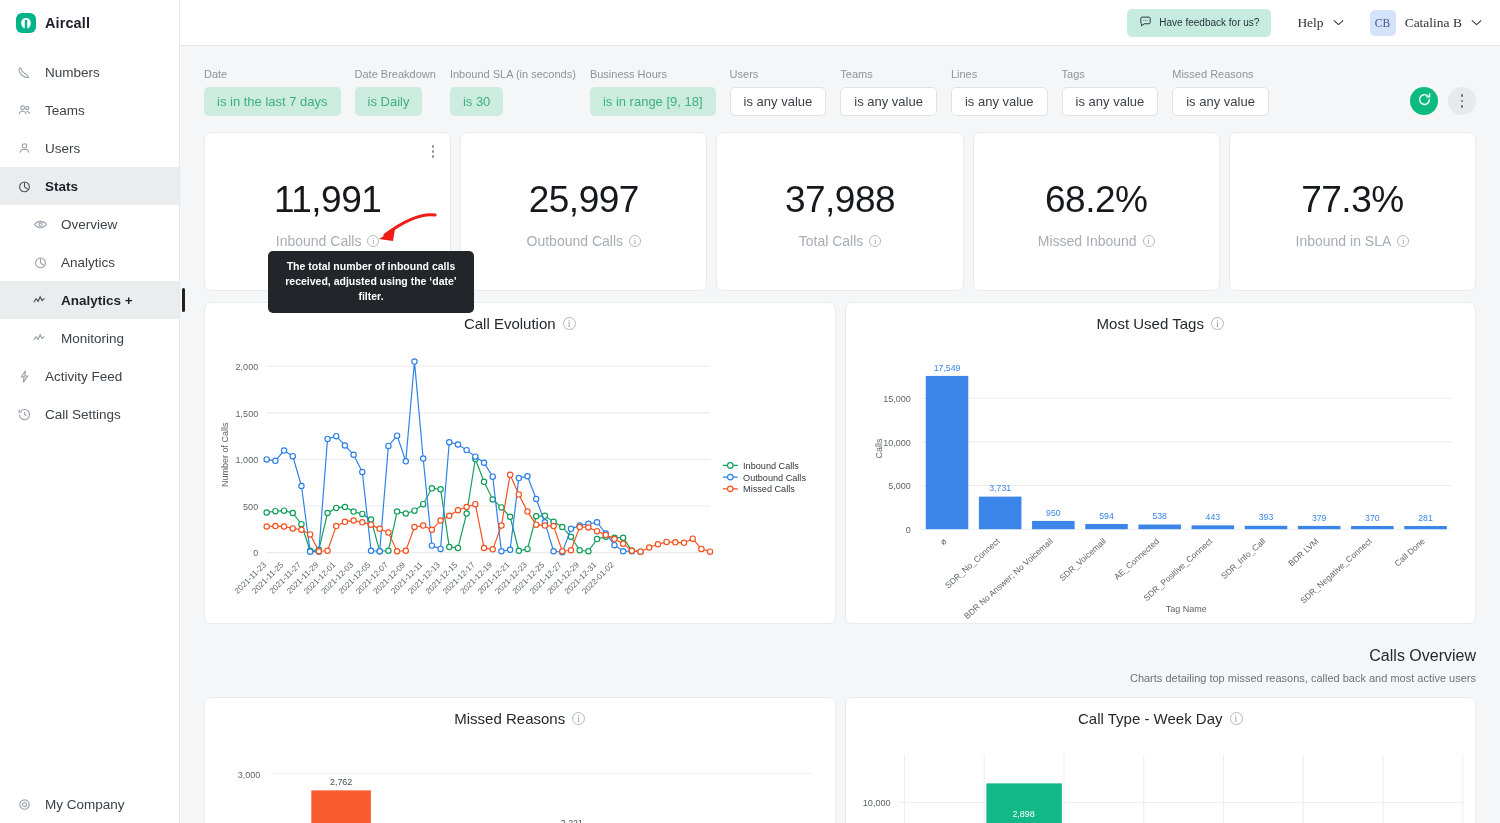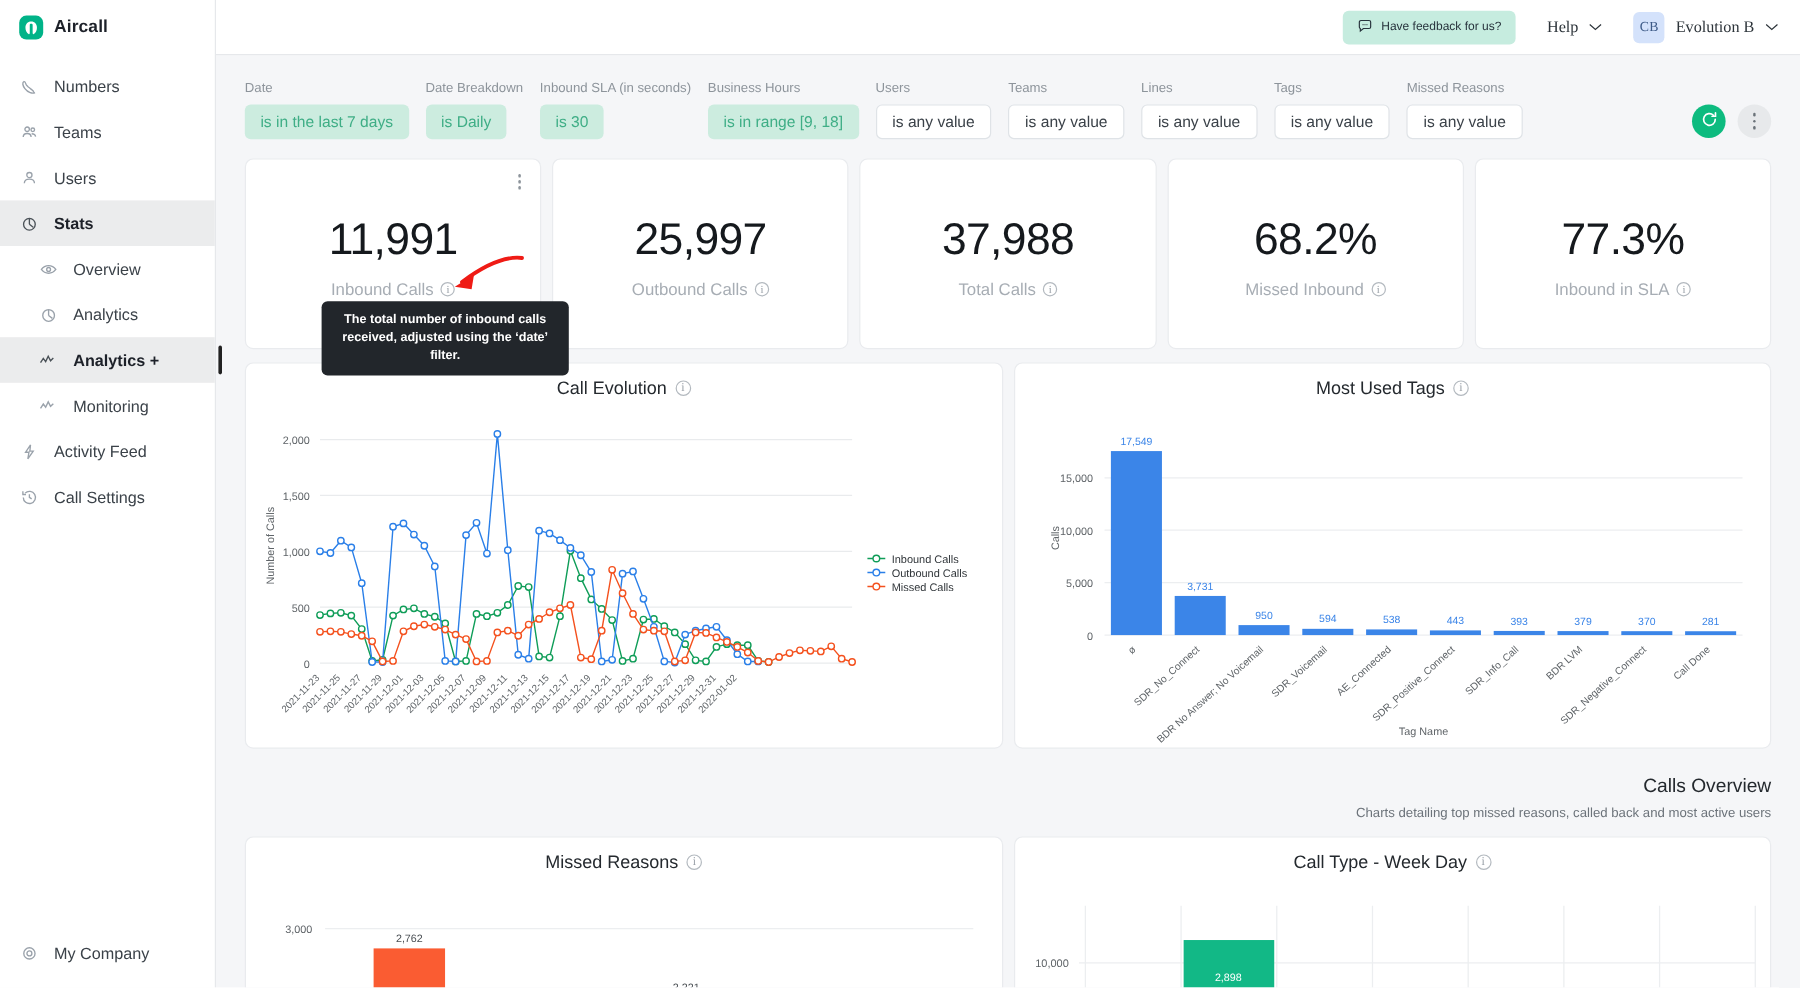--- a/index.html
+++ b/index.html
@@ -35,21 +35,21 @@
   .nav-item .ico { width: 16px; height: 16px; display: flex; align-items: center; justify-content: center; color: #9aa2ab; flex: 0 0 16px;}
   .nav-item.active { background: #ebeced; font-weight: bold; color: #1d2129; }
   .nav-item.active .ico { color: #4b5258; }
   .nav-item.sub { padding-left: 32px; font-size: 13.5px; }
   .nav-item.active::after {
     content: ""; position: absolute; right: -6px; top: 7px;
     width: 3px; height: 24px; background: #222; border-radius: 2px;
   }
   .nav-item.stats-row.active::after { display: none; }
   .nav-spacer { flex: 1; }
-  .nav-bottom { padding-bottom: 10px; }
+  .nav-bottom { }
 
   
   .main { flex: 1; height: 823px; display: flex; flex-direction: column; background: #f5f6f8; min-width: 0; }
   .topbar {
     height: 46px; background: #fff; border-bottom: 1px solid #e6e8eb;
     display: flex; align-items: center; justify-content: flex-end;
     padding-right: 18px; gap: 26px; flex: 0 0 46px;
   }
   .feedback-btn {
     background: #c6ecdf; color: #27333c; border: none; border-radius: 5px;
@@ -294,21 +294,21 @@
         <span>Help</span>
         <span>
           <svg class="chev" viewBox="0 0 14 8" fill="none" stroke="#2d343a" stroke-width="1.3">
               <path d="M1 1.4L7 6.6 13 1.4"></path>
             </svg>
         </span>
       </div>
 
       <div class="user-btn">
         <span class="avatar">CB</span>
-        <span>Evolution B</span>
+        <span>Catalina B</span>
         <span>
           <svg class="chev" viewBox="0 0 14 8" fill="none" stroke="#2d343a" stroke-width="1.3">
               <path d="M1 1.4L7 6.6 13 1.4"></path>
             </svg>
         </span>
       </div>
     </header>
 
     <div class="content">
 

